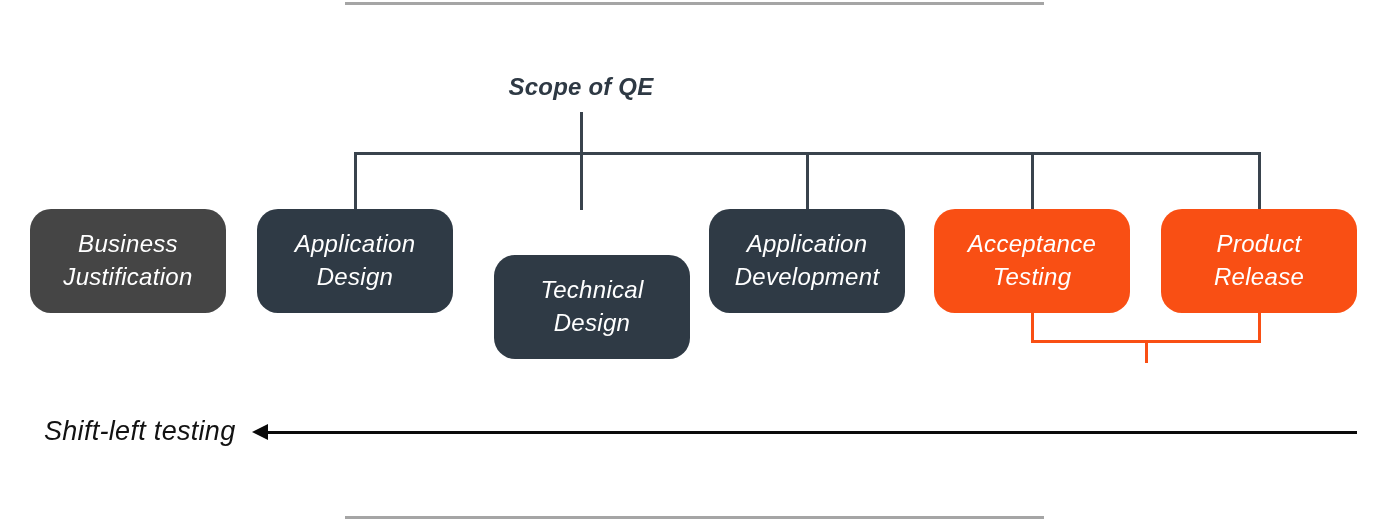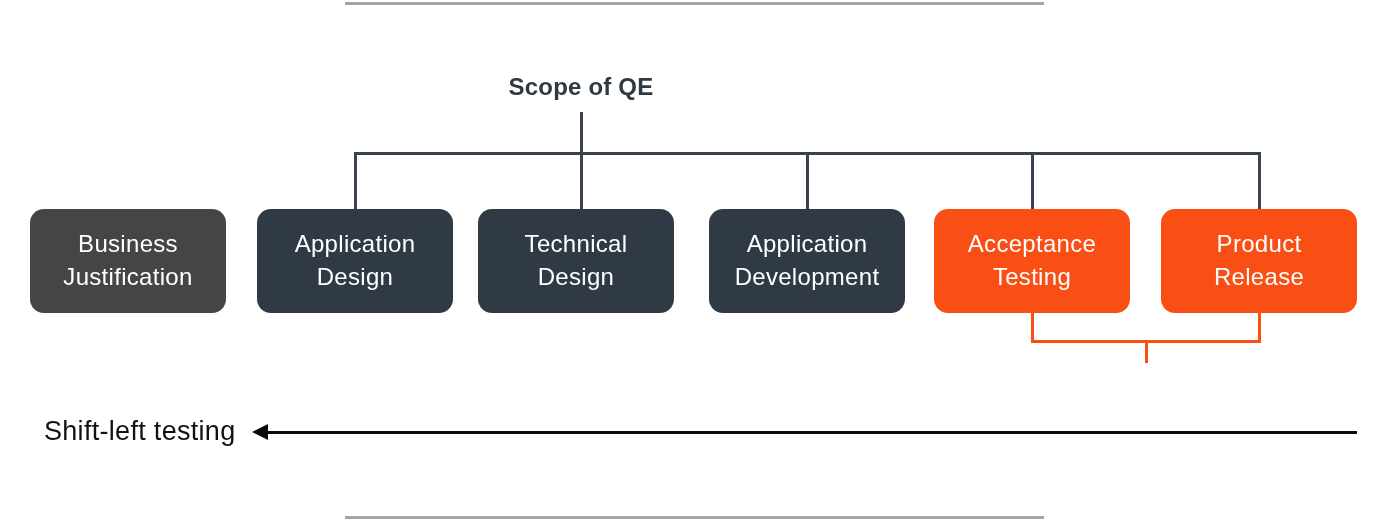--- a/index.html
+++ b/index.html
@@ -10,46 +10,47 @@
     --frame-line:#a5a5a5;
     --arrow:#0a0a0a;
     --box-text:#ffffff;
     --title-color:#2e3944;
     --shift-text:#121212;
   }
   html,body{margin:0;padding:0;background:#ffffff;}
   .canvas{
     position:relative;width:1385px;height:521px;background:#ffffff;overflow:hidden;
     font-family:"Liberation Sans","DejaVu Sans",sans-serif;
+    font-style:italic;
   }
   .frame-line{position:absolute;height:3px;background:var(--frame-line);}
   .frame-top{left:345px;top:2px;width:699px;}
   .frame-bottom{left:345px;top:516px;width:699px;}
 
   .qe-title{
     position:absolute;left:431px;top:73px;width:300px;text-align:center;
     font-size:24px;font-weight:700;color:var(--title-color);letter-spacing:.2px;
   }
   .line{position:absolute;background:var(--connector);}
   .qe-stem{left:580px;top:112px;width:3px;height:41px;}
   .qe-hline{left:354px;top:152px;width:907px;height:3px;}
   .drop{position:absolute;top:152px;width:3px;height:58px;background:var(--connector);}
   .drop-1{left:354px;} .drop-2{left:580px;} .drop-3{left:806px;}
   .drop-4{left:1031px;} .drop-5{left:1258px;}
 
   .stage{
-    position:absolute;top:209px;width:196px;height:104px;border-radius:14px;
+    position:absolute;top:209px;width:196px;height:104px;border-radius:21px;
     display:flex;align-items:center;justify-content:center;text-align:center;
     color:var(--box-text);font-size:24px;line-height:1.37;letter-spacing:.3px;
     white-space:pre-line;font-weight:400;
   }
   .stage.gray{background:var(--gray-box);}
   .stage.slate{background:var(--slate-box);}
   .stage.orange{background:var(--orange);}
-  .stage-1{left:30px;} .stage-2{left:257px;} .stage-3{left:478px;}
+  .stage-1{left:30px;} .stage-2{left:257px;} .stage-3{left:494px;margin-top:46px;}
   .stage-4{left:709px;} .stage-5{left:934px;} .stage-6{left:1161px;}
 
   .oline{position:absolute;background:var(--orange);}
   .obr-drop-left{left:1031px;top:313px;width:3px;height:30px;}
   .obr-drop-right{left:1258px;top:313px;width:3px;height:30px;}
   .obr-hline{left:1031px;top:340px;width:230px;height:3px;}
   .obr-stem{left:1145px;top:340px;width:3px;height:23px;}
   .scope-testing-caption{
     position:absolute;left:946px;top:365px;width:400px;text-align:center;
     font-size:24px;font-weight:700;color:var(--orange);letter-spacing:.2px;

